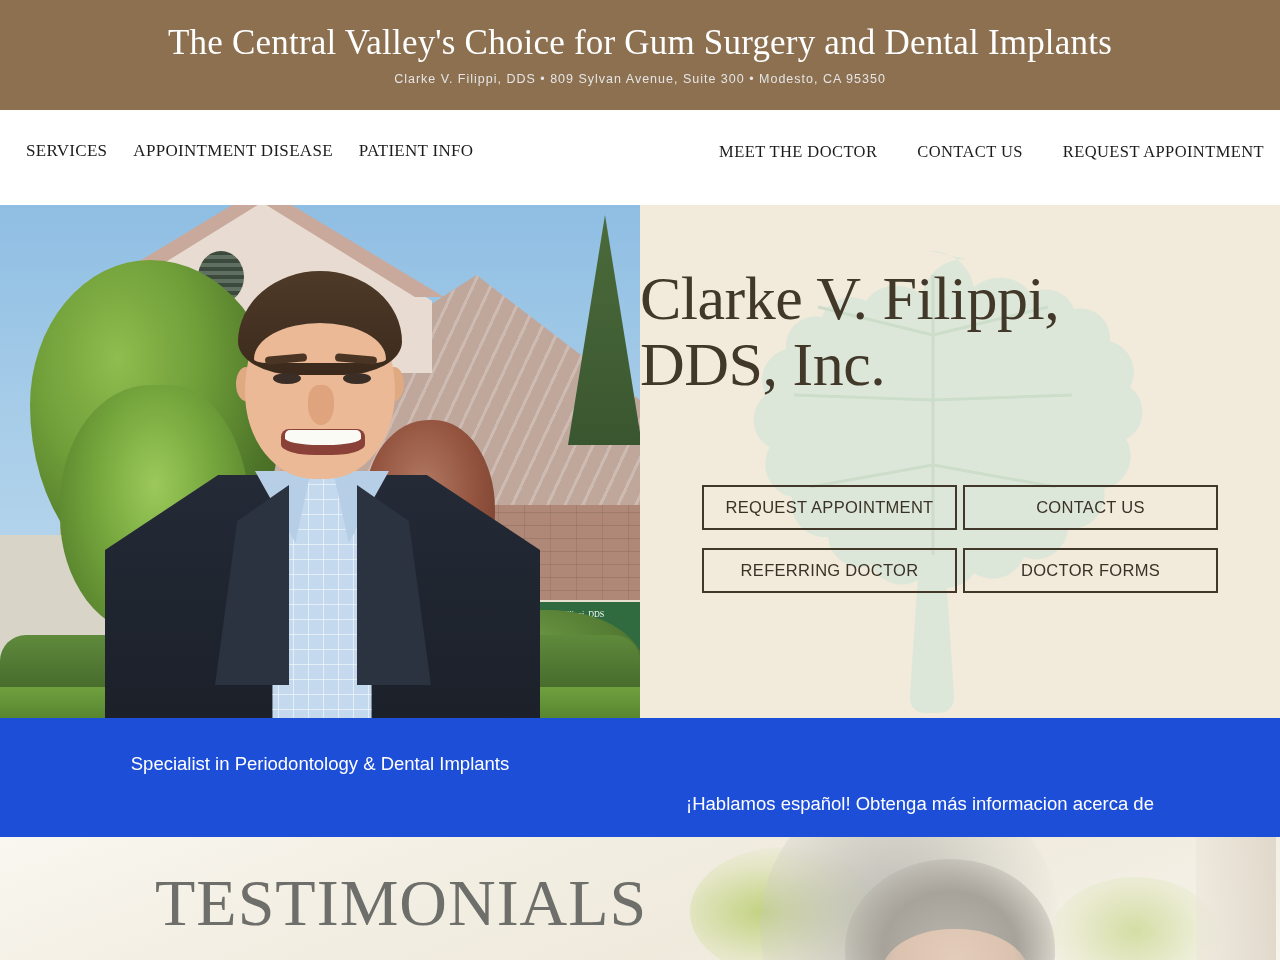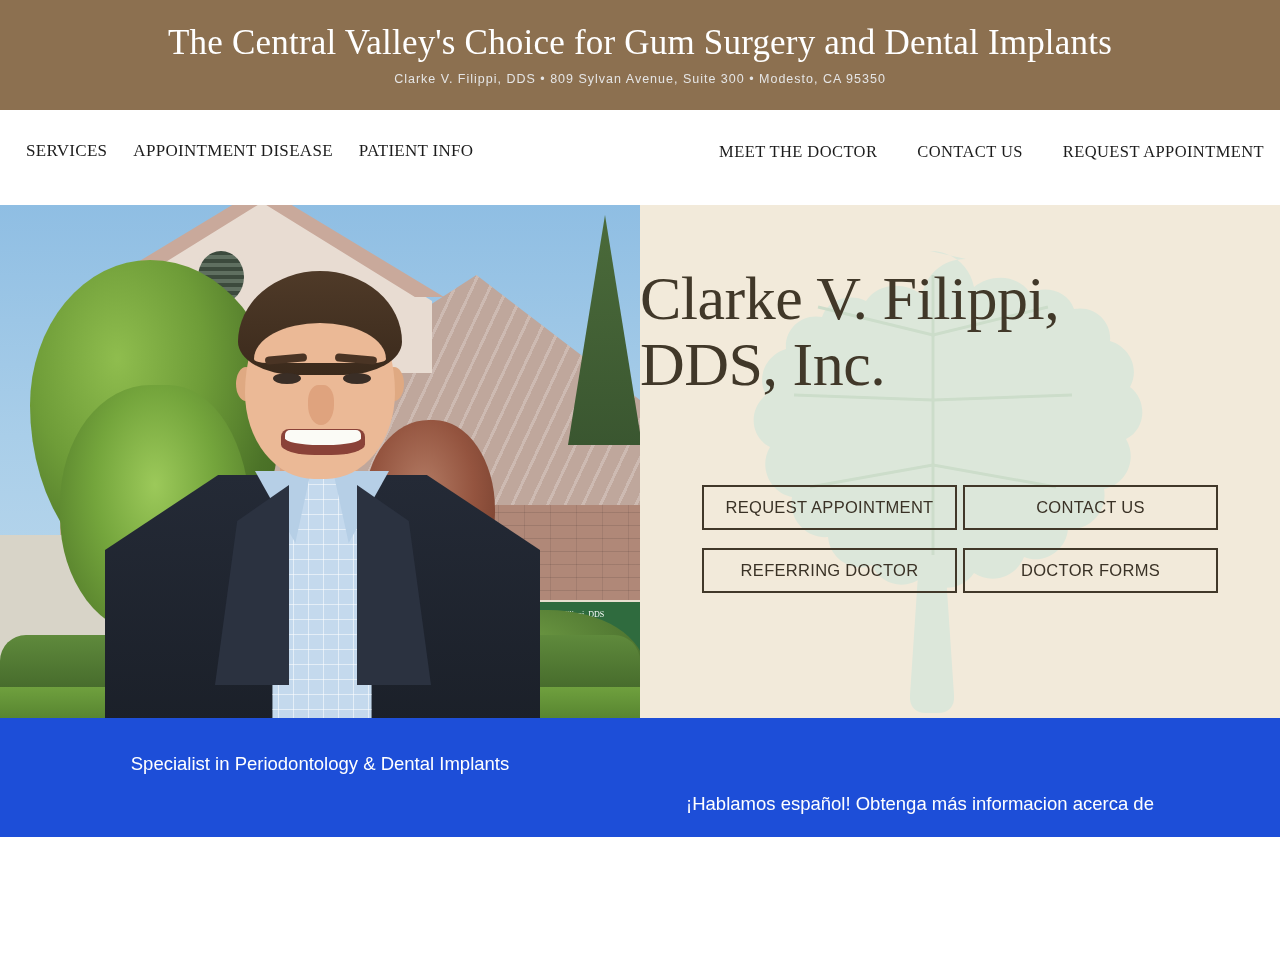--- a/index.html
+++ b/index.html
@@ -430,14 +430,24 @@
   <div class="greenbar">
     <div class="gb-left">
       <div>Specialist in Periodontology &amp; Dental Implants</div>
     </div>
     <div class="gb-right">
       <div>¡Hablamos español! Obtenga más informacion acerca de</div>
     </div>
 
   </div>
 
+  <div class="testi">
+    <div class="testi-bg"></div>
+    <div class="testi-green-l"></div>
+    <div class="testi-blob-a"></div>
+    <div class="testi-hair"></div>
+    <div class="testi-face"></div>
+    <div class="testi-green-r"></div>
+    <div class="testi-col-r"></div>
+    <div class="testi-title">TESTIMONIALS</div>
+  </div>
 
 </div>
 
 </body></html>

